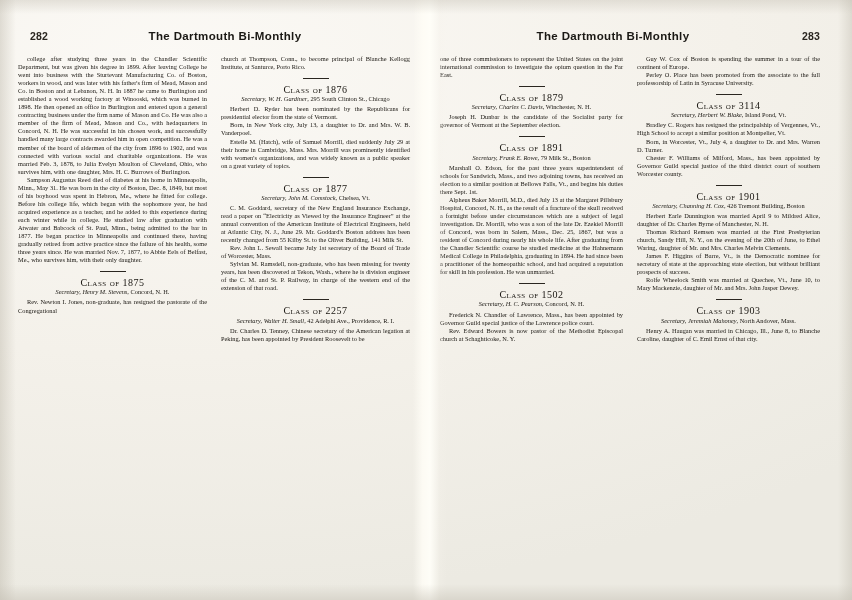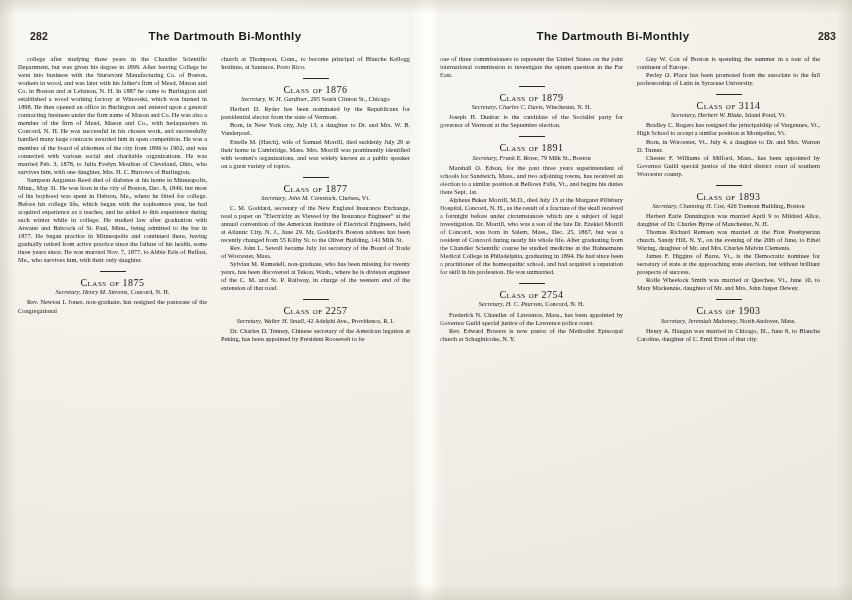--- a/index.html
+++ b/index.html
@@ -49,21 +49,21 @@
     font-weight:600;
   }
   .page-left .runhead .title{transform:translateX(20px);}
   .page-right .runhead .title{transform:translateX(-18px);}
   .folio{
     position:absolute;top:30px;font-size:10.5px;color:#2a2620;
     font-family:"Liberation Sans","DejaVu Sans",sans-serif;font-weight:700;
     letter-spacing:.2px;
   }
   .folio-left{left:30px;}
-  .folio-right{right:16px;}
+  .folio-right{right:32px;}
 
   
   .cols{
     position:absolute;top:55px;bottom:10px;display:flex;gap:14px;
   }
   .page-left .cols{left:18px;right:16px;}
   .page-right .cols{left:14px;right:32px;}
   .col{
     width:190px;
     font-size:6.35px;
@@ -165,41 +165,41 @@
           <p>Joseph H. Dunbar is the candidate of the Socialist party for governor of Vermont at the September election.</p>
 
           <div class="rule"></div>
           <div class="classhead">Class of 1891</div>
           <div class="secretary"><span class="ital">Secretary,</span> <span class="ital">Frank E. Rowe</span><span>, 79 Milk St., Boston</span></div>
 
           <p>Marshall O. Edson, for the past three years superintendent of schools for Sandwich, Mass., and two adjoining towns, has received an election to a similar position at Bellows Falls, Vt., and begins his duties there Sept. 1st.</p>
           <p>Alpheus Baker Morrill, M.D., died July 13 at the Margaret Pillsbury Hospital, Concord, N. H., as the result of a fracture of the skull received a fortnight before under circumstances which are a subject of legal investigation. Dr. Morrill, who was a son of the late Dr. Ezekiel Morrill of Concord, was born in Salem, Mass., Dec. 25, 1867, but was a resident of Concord during nearly his whole life. After graduating from the Chandler Scientific course he studied medicine at the Hahnemann Medical College in Philadelphia, graduating in 1894. He had since been a practitioner of the homeopathic school, and had acquired a reputation for skill in his profession. He was unmarried.</p>
 
           <div class="rule"></div>
-          <div class="classhead">Class of 2754</div>
+          <div class="classhead">Class of 1502</div>
           <div class="secretary"><span class="ital">Secretary,</span> <span class="ital">H. C. Pearson</span><span>, Concord, N. H.</span></div>
 
           <p>Frederick N. Chandler of Lawrence, Mass., has been appointed by Governor Guild special justice of the Lawrence police court.</p>
           <p>Rev. Edward Bowers is now pastor of the Methodist Episcopal church at Schaghticoke, N. Y.</p>
         </div>
 
         <div class="col">
           <p>Guy W. Cox of Boston is spending the summer in a tour of the continent of Europe.</p>
           <p>Perley O. Place has been promoted from the associate to the full professorship of Latin in Syracuse University.</p>
 
           <div class="rule"></div>
           <div class="classhead">Class of 3114</div>
           <div class="secretary"><span class="ital">Secretary,</span> <span class="ital">Herbert W. Blake</span><span>, Island Pond, Vt.</span></div>
 
           <p>Bradley C. Rogers has resigned the principalship of Vergennes, Vt., High School to accept a similar position at Montpelier, Vt.</p>
           <p>Born, in Worcester, Vt., July 4, a daughter to Dr. and Mrs. Warren D. Turner.</p>
           <p>Chester F. Williams of Milford, Mass., has been appointed by Governor Guild special justice of the third district court of southern Worcester county.</p>
 
           <div class="rule"></div>
-          <div class="classhead">Class of 1893</div>
+          <div class="classhead">Class of 1901</div>
           <div class="secretary"><span class="ital">Secretary,</span> <span class="ital">Channing H. Cox</span><span>, 426 Tremont Building, Boston</span></div>
 
           <p>Herbert Earle Dunnington was married April 9 to Mildred Alice, daughter of Dr. Charles Byrne of Manchester, N. H.</p>
           <p>Thomas Richard Remsen was married at the First Presbyterian church, Sandy Hill, N. Y., on the evening of the 20th of June, to Ethel Waring, daughter of Mr. and Mrs. Charles Melvin Clements.</p>
           <p>James F. Higgins of Barre, Vt., is the Democratic nominee for secretary of state at the approaching state election, but without brilliant prospects of success.</p>
           <p>Rolfe Wheelock Smith was married at Quechee, Vt., June 10, to Mary Mackenzie, daughter of Mr. and Mrs. John Jasper Dewey.</p>
 
           <div class="rule"></div>
           <div class="classhead">Class of 1903</div>
           <div class="secretary"><span class="ital">Secretary,</span> <span class="ital">Jeremiah Mahoney</span><span>, North Andover, Mass.</span></div>

